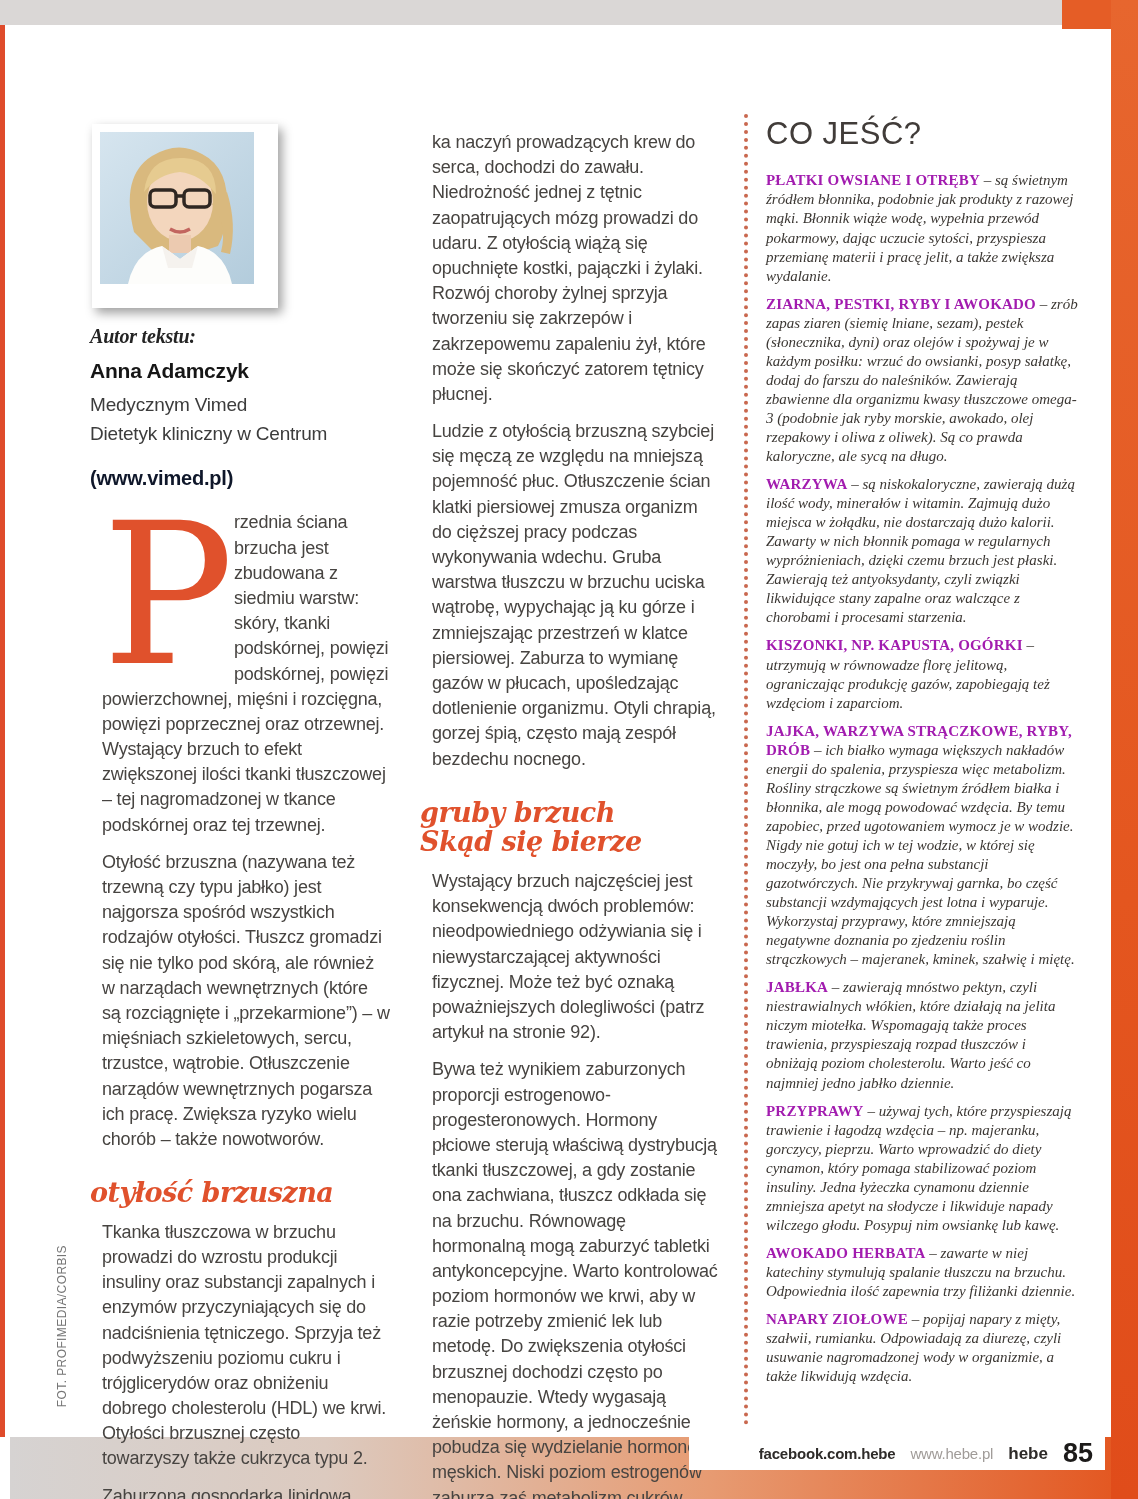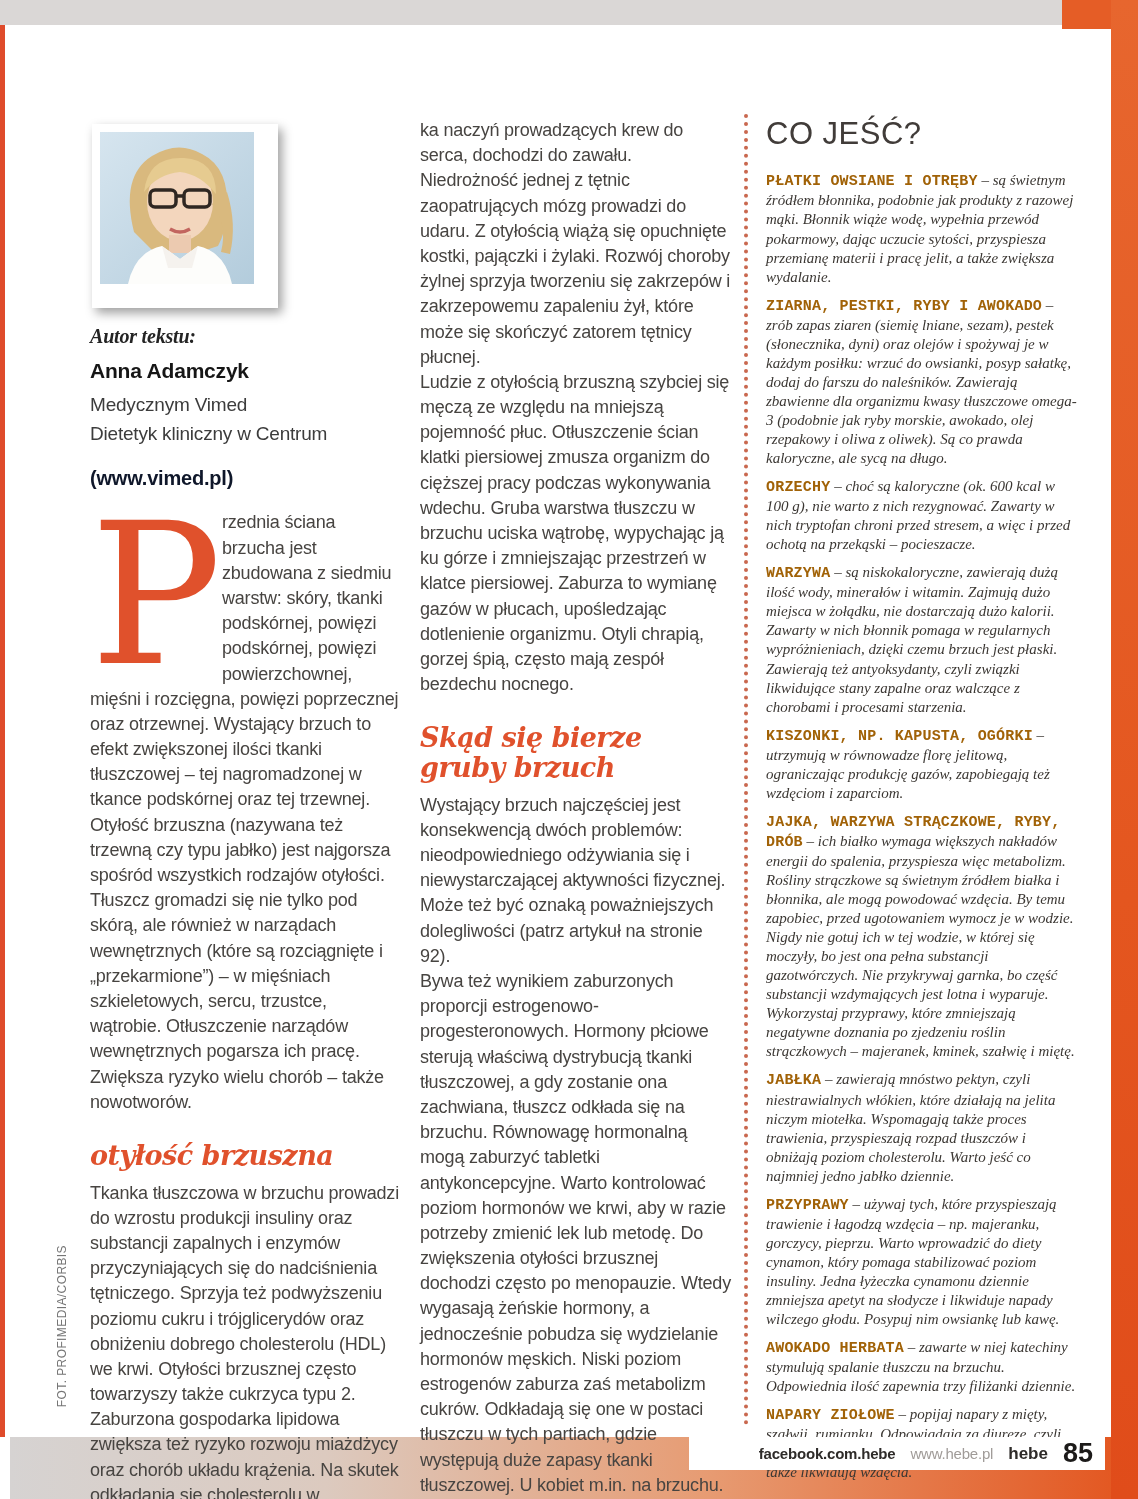--- a/index.html
+++ b/index.html
@@ -17,21 +17,21 @@
   .bottom-strip     { position:absolute; left:10px; bottom:0; width:1128px; height:62px;
                       background:linear-gradient(90deg,#d6d3d2 0%, #dccabf 28%, #e79b72 62%, #e3541d 100%); }
   .divider-dotted   { position:absolute; left:744px; top:114px; height:1312px; width:0;
                       border-left:4px dotted #c9684f; }
 
   
   .col  { position:absolute; color:#474441; font-size:18px; line-height:1.4; letter-spacing:-0.2px; }
   .col1 { left:90px;  top:120px; width:312px; }
   .col2 { left:420px; top:118px; width:312px; }
   .col3 { left:766px; top:112px; width:312px; }
-  .body { margin:0; }
+  .body { margin:12px; }
   .body + .body { margin-top:0; }
 
   
   .photo-frame { width:170px; height:168px; background:#fff; padding:8px; margin:4px 0 14px 2px;
                  box-shadow:4px 5px 10px rgba(0,0,0,0.38); }
   .photo-frame svg { display:block; }
   .author-label { font-family:"Liberation Serif", serif; font-style:italic; font-weight:bold;
                   font-size:20px; color:#242424; margin:2px 0 6px; }
   .author-name  { font-weight:bold; font-size:21px; color:#161616; margin-bottom:6px; letter-spacing:-0.2px; }
   .author-title { font-size:19px; color:#3c3c3c; line-height:1.5; }
@@ -44,22 +44,22 @@
   .heading { font-family:"DejaVu Serif", serif; font-style:italic; font-weight:bold;
              color:#e0512c; font-size:27px; line-height:1.1; margin:26px 0 10px;
              letter-spacing:-0.5px; }
   .heading span { display:block; }
 
   
   .cojesc-title { font-size:31px; color:#413c39; letter-spacing:0.5px; font-weight:400;
                   margin:0 0 16px 0; }
   .item { font-family:"Liberation Serif", serif; font-style:italic; font-size:15px;
           line-height:1.27; color:#3b3733; margin:0 0 9px 0; letter-spacing:0; }
-  .item-header { font-family:Liberation Mono, monospace; font-style:normal; font-weight:bold;
-                 color:#a16207; font-size:15px; letter-spacing:0.2px; }
+  .item-header { font-family:Liberation Serif, serif; font-style:normal; font-weight:bold;
+                 color:#a21caf; font-size:15px; letter-spacing:0.2px; }
   .credit { position:absolute; left:55px; top:1245px; writing-mode:vertical-rl;
             transform:rotate(180deg); font-size:12px; color:#757575; letter-spacing:0.4px; }
 
   
   .footer-bar { position:absolute; right:33px; bottom:29px; width:416px; height:33px;
                 background:#ffffff; display:flex; align-items:center; justify-content:flex-end;
                 gap:15px; padding:0 12px; box-sizing:border-box; }
   .footer-facebook { font-size:15px; font-weight:600; color:#2e2b29; letter-spacing:-0.2px; }
   .footer-site     { font-size:15px; color:#a09b98; letter-spacing:-0.2px; }
   .footer-brand    { font-size:17px; font-weight:bold; color:#2e2b29; }
@@ -118,34 +118,33 @@
     </h2>
     <p class="body">Tkanka tłuszczowa w brzuchu prowadzi do wzrostu produkcji insuliny oraz substancji zapalnych i enzymów przyczyniających się do nadciśnienia tętniczego. Sprzyja też podwyższeniu poziomu cukru i trójglicerydów oraz obniżeniu dobrego cholesterolu (HDL) we krwi. Otyłości brzusznej często towarzyszy także cukrzyca typu 2.</p>
     <p class="body">Zaburzona gospodarka lipidowa zwiększa też ryzyko rozwoju miażdżycy oraz chorób układu krążenia. Na skutek odkładania się cholesterolu w naczyniach krwionośnych rozwija się choroba niedokrwienna serca i/lub zmniejsza wydolność mózgu. Gdy blaszka miażdżycowa zamknie jedno lub kil-</p>
   </div>
 
   <div class="col col2">
     <p class="body">ka naczyń prowadzących krew do serca, dochodzi do zawału. Niedrożność jednej z tętnic zaopatrujących mózg prowadzi do udaru. Z otyłością wiążą się opuchnięte kostki, pajączki i żylaki. Rozwój choroby żylnej sprzyja tworzeniu się zakrzepów i zakrzepowemu zapaleniu żył, które może się skończyć zatorem tętnicy płucnej.</p>
     <p class="body">Ludzie z otyłością brzuszną szybciej się męczą ze względu na mniejszą pojemność płuc. Otłuszczenie ścian klatki piersiowej zmusza organizm do cięższej pracy podczas wykonywania wdechu. Gruba warstwa tłuszczu w brzuchu uciska wątrobę, wypychając ją ku górze i zmniejszając przestrzeń w klatce piersiowej. Zaburza to wymianę gazów w płucach, upośledzając dotlenienie organizmu. Otyli chrapią, gorzej śpią, często mają zespół bezdechu nocnego.</p>
 
     <h2 class="heading">
+      <span>gruby brzuch</span>
       <span>Skąd się bierze</span>
-      <span>gruby brzuch</span>
     </h2>
     <p class="body">Wystający brzuch najczęściej jest konsekwencją dwóch problemów: nieodpowiedniego odżywiania się i niewystarczającej aktywności fizycznej. Może też być oznaką poważniejszych dolegliwości (patrz artykuł na stronie 92).</p>
     <p class="body">Bywa też wynikiem zaburzonych proporcji estrogenowo-progesteronowych. Hormony płciowe sterują właściwą dystrybucją tkanki tłuszczowej, a gdy zostanie ona zachwiana, tłuszcz odkłada się na brzuchu. Równowagę hormonalną mogą zaburzyć tabletki antykoncepcyjne. Warto kontrolować poziom hormonów we krwi, aby w razie potrzeby zmienić lek lub metodę. Do zwiększenia otyłości brzusznej dochodzi często po menopauzie. Wtedy wygasają żeńskie hormony, a jednocześnie pobudza się wydzielanie hormonów męskich. Niski poziom estrogenów zaburza zaś metabolizm cukrów. Odkładają się one w postaci tłuszczu w tych partiach, gdzie występują duże zapasy tkanki tłuszczowej. U kobiet m.in. na brzuchu. Spadek estrogenów sprawia również, że ośrodkowy układ nerwowy wytwarza mniej serotoniny. Pogorszenie nastroju objawia się większym apetytem na słodycze. Za sprawą niskiego poziomu estrogenów rośnie też chęć na tłuste i kaloryczne potrawy lub alkohol.</p>
 
   </div>
 
   <div class="col col3">
     <h1 class="cojesc-title">CO JEŚĆ?</h1>
 
     <p class="item"><span class="item-header">PŁATKI OWSIANE I OTRĘBY</span> <span>– są świetnym źródłem błonnika, podobnie jak produkty z razowej mąki. Błonnik wiąże wodę, wypełnia przewód pokarmowy, dając uczucie sytości, przyspiesza przemianę materii i pracę jelit, a także zwiększa wydalanie.</span></p>
     <p class="item"><span class="item-header">ZIARNA, PESTKI, RYBY I AWOKADO</span> <span>– zrób zapas ziaren (siemię lniane, sezam), pestek (słonecznika, dyni) oraz olejów i spożywaj je w każdym posiłku: wrzuć do owsianki, posyp sałatkę, dodaj do farszu do naleśników. Zawierają zbawienne dla organizmu kwasy tłuszczowe omega-3 (podobnie jak ryby morskie, awokado, olej rzepakowy i oliwa z oliwek). Są co prawda kaloryczne, ale sycą na długo.</span></p>
-    <p class="item"><span class="item-header">ORZECHY</span> <span>– choć są kaloryczne (ok. 600 kcal w 100 g), nie warto z nich rezygnować. Zawarty w nich tryptofan chroni przed stresem, a więc i przed ochotą na przekąski – pocieszacze.</span></p>
     <p class="item"><span class="item-header">WARZYWA</span> <span>– są niskokaloryczne, zawierają dużą ilość wody, minerałów i witamin. Zajmują dużo miejsca w żołądku, nie dostarczają dużo kalorii. Zawarty w nich błonnik pomaga w regularnych wypróżnieniach, dzięki czemu brzuch jest płaski. Zawierają też antyoksydanty, czyli związki likwidujące stany zapalne oraz walczące z chorobami i procesami starzenia.</span></p>
     <p class="item"><span class="item-header">KISZONKI, NP. KAPUSTA, OGÓRKI</span> <span>– utrzymują w równowadze florę jelitową, ograniczając produkcję gazów, zapobiegają też wzdęciom i zaparciom.</span></p>
     <p class="item"><span class="item-header">JAJKA, WARZYWA STRĄCZKOWE, RYBY, DRÓB</span> <span>– ich białko wymaga większych nakładów energii do spalenia, przyspiesza więc metabolizm. Rośliny strączkowe są świetnym źródłem białka i błonnika, ale mogą powodować wzdęcia. By temu zapobiec, przed ugotowaniem wymocz je w wodzie. Nigdy nie gotuj ich w tej wodzie, w której się moczyły, bo jest ona pełna substancji gazotwórczych. Nie przykrywaj garnka, bo część substancji wzdymających jest lotna i wyparuje. Wykorzystaj przyprawy, które zmniejszają negatywne doznania po zjedzeniu roślin strączkowych – majeranek, kminek, szałwię i miętę.</span></p>
     <p class="item"><span class="item-header">JABŁKA</span> <span>– zawierają mnóstwo pektyn, czyli niestrawialnych włókien, które działają na jelita niczym miotełka. Wspomagają także proces trawienia, przyspieszają rozpad tłuszczów i obniżają poziom cholesterolu. Warto jeść co najmniej jedno jabłko dziennie.</span></p>
     <p class="item"><span class="item-header">PRZYPRAWY</span> <span>– używaj tych, które przyspieszają trawienie i łagodzą wzdęcia – np. majeranku, gorczycy, pieprzu. Warto wprowadzić do diety cynamon, który pomaga stabilizować poziom insuliny. Jedna łyżeczka cynamonu dziennie zmniejsza apetyt na słodycze i likwiduje napady wilczego głodu. Posypuj nim owsiankę lub kawę.</span></p>
     <p class="item"><span class="item-header">AWOKADO HERBATA</span> <span>– zawarte w niej katechiny stymulują spalanie tłuszczu na brzuchu. Odpowiednia ilość zapewnia trzy filiżanki dziennie.</span></p>
     <p class="item"><span class="item-header">NAPARY ZIOŁOWE</span> <span>– popijaj napary z mięty, szałwii, rumianku. Odpowiadają za diurezę, czyli usuwanie nagromadzonej wody w organizmie, a także likwidują wzdęcia.</span></p>
   </div>
 
   <div class="footer-bar">

